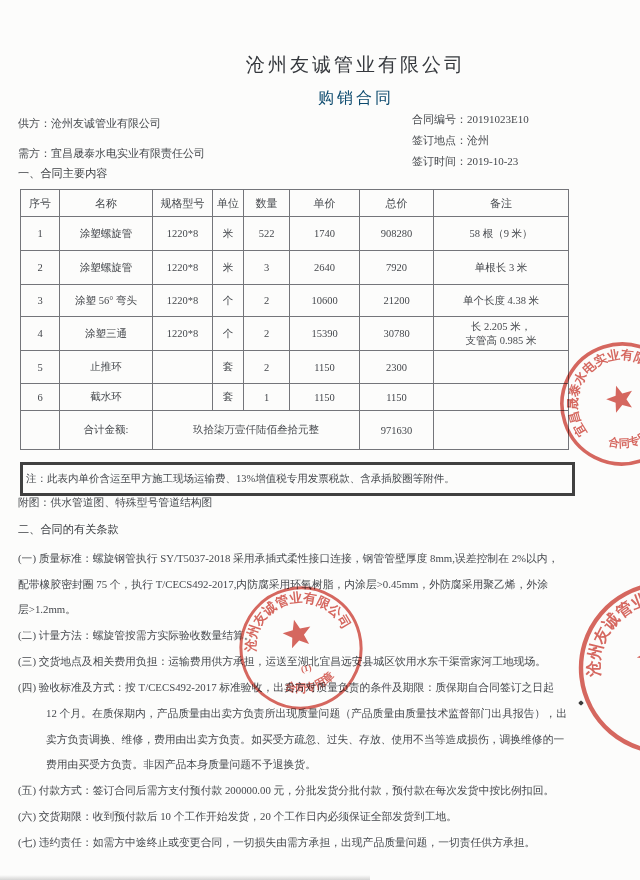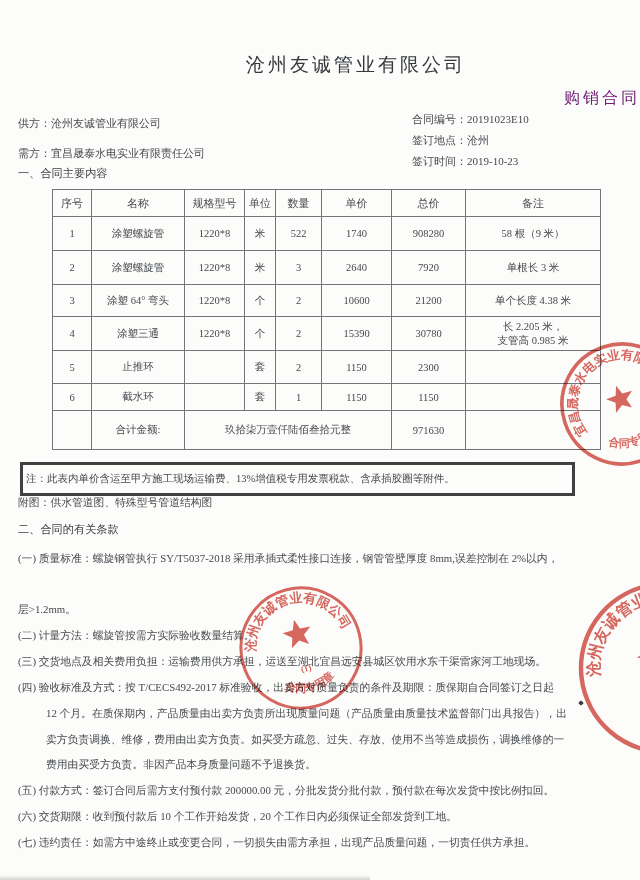--- a/index.html
+++ b/index.html
@@ -8,28 +8,28 @@
     background:#fcfcfb; overflow:hidden;
     font-family:"Liberation Serif","DejaVu Serif",serif;
     color:#43464b;
   }
   .abs { position:absolute; }
   .title1 {
     left:72px; width:568px; text-align:center; top:52px;
     font-size:19px; letter-spacing:3px; color:#35383d; font-weight:500;
   }
   .title2 {
-    left:72px; width:568px; text-align:right; top:88px;
-    font-size:16px; letter-spacing:3px; color:#701a75;
+    left:72px; width:568px; text-align:center; top:88px;
+    font-size:16px; letter-spacing:3px; color:#0c4a6e;
   }
   .meta { font-size:11px; white-space:nowrap; color:#45484d; }
   .meta-right div { margin-bottom:6px; }
   table.items {
     border-collapse:collapse; table-layout:fixed; width:548px;
-    font-size:10.5px; color:#45484d;margin-left:32px;
+    font-size:10.5px; color:#45484d;
   }
   .items td { border:1px solid #74757a; text-align:center; padding:0 2px;
     white-space:nowrap; overflow:hidden; }
   .items td.remark { white-space:pre-line; }
   .items tr.hdr td { font-size:11px; }
   .notebox {
     left:20px; top:462px; width:546px; height:28px;
     border:3px solid #404040; font-size:10.5px;
     display:flex; align-items:center; padding-left:3px; white-space:nowrap;
     color:#45484d;
@@ -102,21 +102,21 @@
       <td>涂塑螺旋管</td>
       <td>1220*8</td>
       <td>米</td>
       <td>3</td>
       <td>2640</td>
       <td>7920</td>
       <td class="remark">单根长 3 米</td>
     </tr>
     <tr style="height:32px">
       <td>3</td>
-      <td>涂塑 64° 弯头</td>
+      <td>涂塑 56° 弯头</td>
       <td>1220*8</td>
       <td>个</td>
       <td>2</td>
       <td>10600</td>
       <td>21200</td>
       <td class="remark">单个长度 4.38 米</td>
     </tr>
     <tr style="height:34px">
       <td>4</td>
       <td>涂塑三通</td>
@@ -157,20 +157,21 @@
     </tr>
   </tbody>
     </table>
 
   <div class="abs notebox">注：此表内单价含运至甲方施工现场运输费、13%增值税专用发票税款、含承插胶圈等附件。</div>
 
   <div class="abs bodyline" style="left:18px; top:496px;">附图：供水管道图、特殊型号管道结构图</div>
   <div class="abs bodyline sec-title" style="left:18px; top:522px;">二、合同的有关条款</div>
 
   <div class="abs bodyline clause" style="top:552px;">(一) 质量标准：螺旋钢管执行 SY/T5037-2018 采用承插式柔性接口连接，钢管管壁厚度 8mm,误差控制在 2%以内，</div>
+  <div class="abs bodyline clause" style="top:578px;">配带橡胶密封圈 75 个，执行 T/CECS492-2017,内防腐采用环氧树脂，内涂层&gt;0.45mm，外防腐采用聚乙烯，外涂</div>
   <div class="abs bodyline clause" style="top:603px;">层&gt;1.2mm。</div>
   <div class="abs bodyline clause" style="top:629px;">(二) 计量方法：螺旋管按需方实际验收数量结算。</div>
   <div class="abs bodyline clause" style="top:655px;">(三) 交货地点及相关费用负担：运输费用供方承担，运送至湖北宜昌远安县城区饮用水东干渠雷家河工地现场。</div>
   <div class="abs bodyline clause" style="top:681px;">(四) 验收标准及方式：按 T/CECS492-2017 标准验收，出卖方对质量负责的条件及期限：质保期自合同签订之日起</div>
   <div class="abs bodyline clause indent" style="top:707px;">12 个月。在质保期内，产品质量由出卖方负责所出现质量问题（产品质量由质量技术监督部门出具报告），出</div>
   <div class="abs bodyline clause indent" style="top:758px;">费用由买受方负责。非因产品本身质量问题不予退换货。</div>
   <div class="abs bodyline clause indent" style="top:733px;">卖方负责调换、维修，费用由出卖方负责。如买受方疏忽、过失、存放、使用不当等造成损伤，调换维修的一</div>
   <div class="abs bodyline clause" style="top:784px;">(五) 付款方式：签订合同后需方支付预付款 200000.00 元，分批发货分批付款，预付款在每次发货中按比例扣回。</div>
   <div class="abs bodyline clause" style="top:810px;">(六) 交货期限：收到预付款后 10 个工作开始发货，20 个工作日内必须保证全部发货到工地。</div>
   <div class="abs bodyline clause" style="top:836px;">(七) 违约责任：如需方中途终止或变更合同，一切损失由需方承担，出现产品质量问题，一切责任供方承担。</div>

